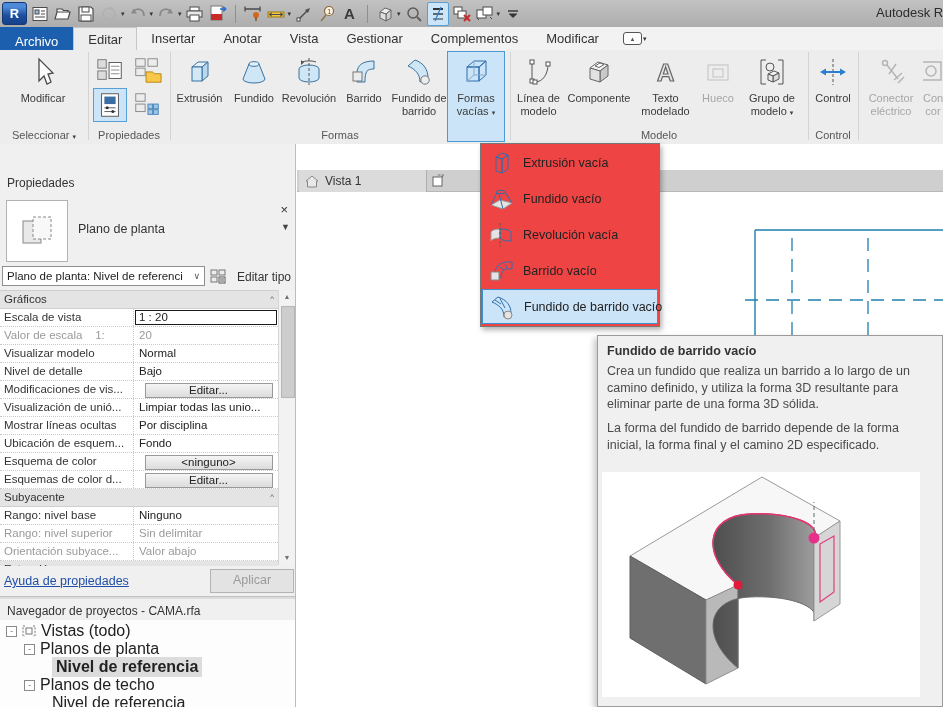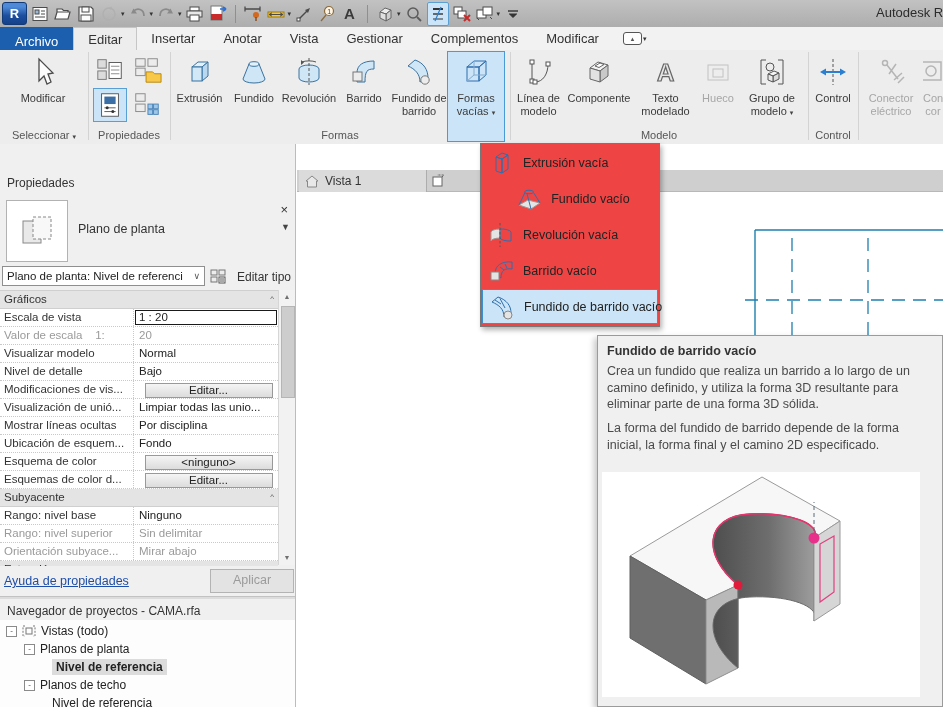--- a/index.html
+++ b/index.html
@@ -75,21 +75,21 @@
   .gscroll .sar{position:absolute;left:0;width:16px;height:14px;font-size:7px;color:#707070;text-align:center;line-height:14px;}
   .gscroll .thumb{position:absolute;left:2px;top:16px;width:12px;height:90px;background:#cdcdcd;border:1px solid #b5b5b5;}
 
   .help-link{position:absolute;left:4px;top:430px;font-size:12.5px;color:#1f4ea8;text-decoration:underline;}
   .apply-btn{position:absolute;left:210px;top:425px;width:82px;height:22px;background:#e3e3e3;border:1px solid #b3b3b3;
     color:#9b9b9b;font-size:12.5px;text-align:center;line-height:21px;}
   .pal-sep{position:absolute;left:0;top:452px;width:295px;height:2px;background:#dcdcdc;border-top:1px solid #c2c2c2;}
 
   
   .tree{position:absolute;left:0;top:476px;width:295px;height:87px;background:#fdfdfd;overflow:hidden;}
-  .trow{position:absolute;height:18px;display:flex;align-items:center;gap:5px;font-size:12px;color:#222;white-space:nowrap;}
+  .trow{position:absolute;height:18px;display:flex;align-items:center;gap:5px;font-size:16px;color:#222;white-space:nowrap;}
   .texp{width:9px;height:9px;border:1px solid #8a8a8a;background:#fff;font-size:8px;line-height:7px;text-align:center;color:#444;flex:0 0 auto;}
   .texp::before{content:"-";}
   .tsel{background:#dcdcdc;font-weight:bold;padding:1px 4px;}
 
   
   .canvas{position:absolute;left:296px;top:144px;width:647px;height:563px;background:#fff;}
   .viewtabs{position:absolute;left:1px;top:26px;width:646px;height:22px;background:#cfcfcf;border-bottom:1px solid #b8b8b8;box-sizing:border-box;}
   .vtab{position:absolute;left:2px;top:0;width:128px;height:22px;background:#dbdbdb;border-right:1px solid #adadad;
     display:flex;align-items:center;gap:6px;padding-left:6px;box-sizing:border-box;font-size:12px;color:#333;}
   .vnew{position:absolute;left:134px;top:3px;}
@@ -566,21 +566,21 @@
       <div class="prow" style="top:216px;">
         <div class="pl">Rango: nivel base</div>
         <div class="pv">Ninguno</div>
       </div>
       <div class="prow" style="top:234px;">
         <div class="pl dis">Rango: nivel superior</div>
         <div class="pv dis">Sin delimitar</div>
       </div>
       <div class="prow" style="top:252px;">
         <div class="pl dis">Orientación subyace...</div>
-        <div class="pv dis">Mirar abajo</div>
+        <div class="pv dis">Valor abajo</div>
       </div>
 
       <div class="phead" style="top:270px;"><span>Extensión</span><span class="chev2">^</span></div>
     </div>
 
     <div class="gscroll">
       <div class="sar" style="top:0;">▲</div>
       <div class="thumb"></div>
       <div class="sar" style="bottom:0;">▼</div>
     </div>
@@ -655,21 +655,21 @@
     <div class="mitem" style="top:1px;">
       <span>
         <svg width="28" height="28" viewBox="0 0 28 28" fill="none" stroke="#2f6fae">
             <polygon points="9,8 15,4 21,6 15,10"></polygon>
             <polygon points="15,10 21,6 21,20 15,24"></polygon>
             <polygon points="9,8 15,10 15,24 9,22"></polygon>
           </svg>
       </span>
       <span>Extrusión vacía</span>
     </div>
-    <div class="mitem" style="top:37px;justify-content:center;">
+    <div class="mitem" style="top:37px;">
       <span>
         <svg width="28" height="28" viewBox="0 0 28 28">
             <polygon points="4,20 13,15 25,18 16,24" fill="#e4e4e4" stroke="#999"></polygon>
             <g fill="none" stroke="#2f6fae">
               <ellipse cx="14" cy="7" rx="4.5" ry="1.8"></ellipse>
               <path d="M10,7.5 L4,20 M18.5,7.5 L25,18 M12,8.8 L16,24"></path>
             </g>
           </svg>
       </span>
       <span>Fundido vacío</span>

